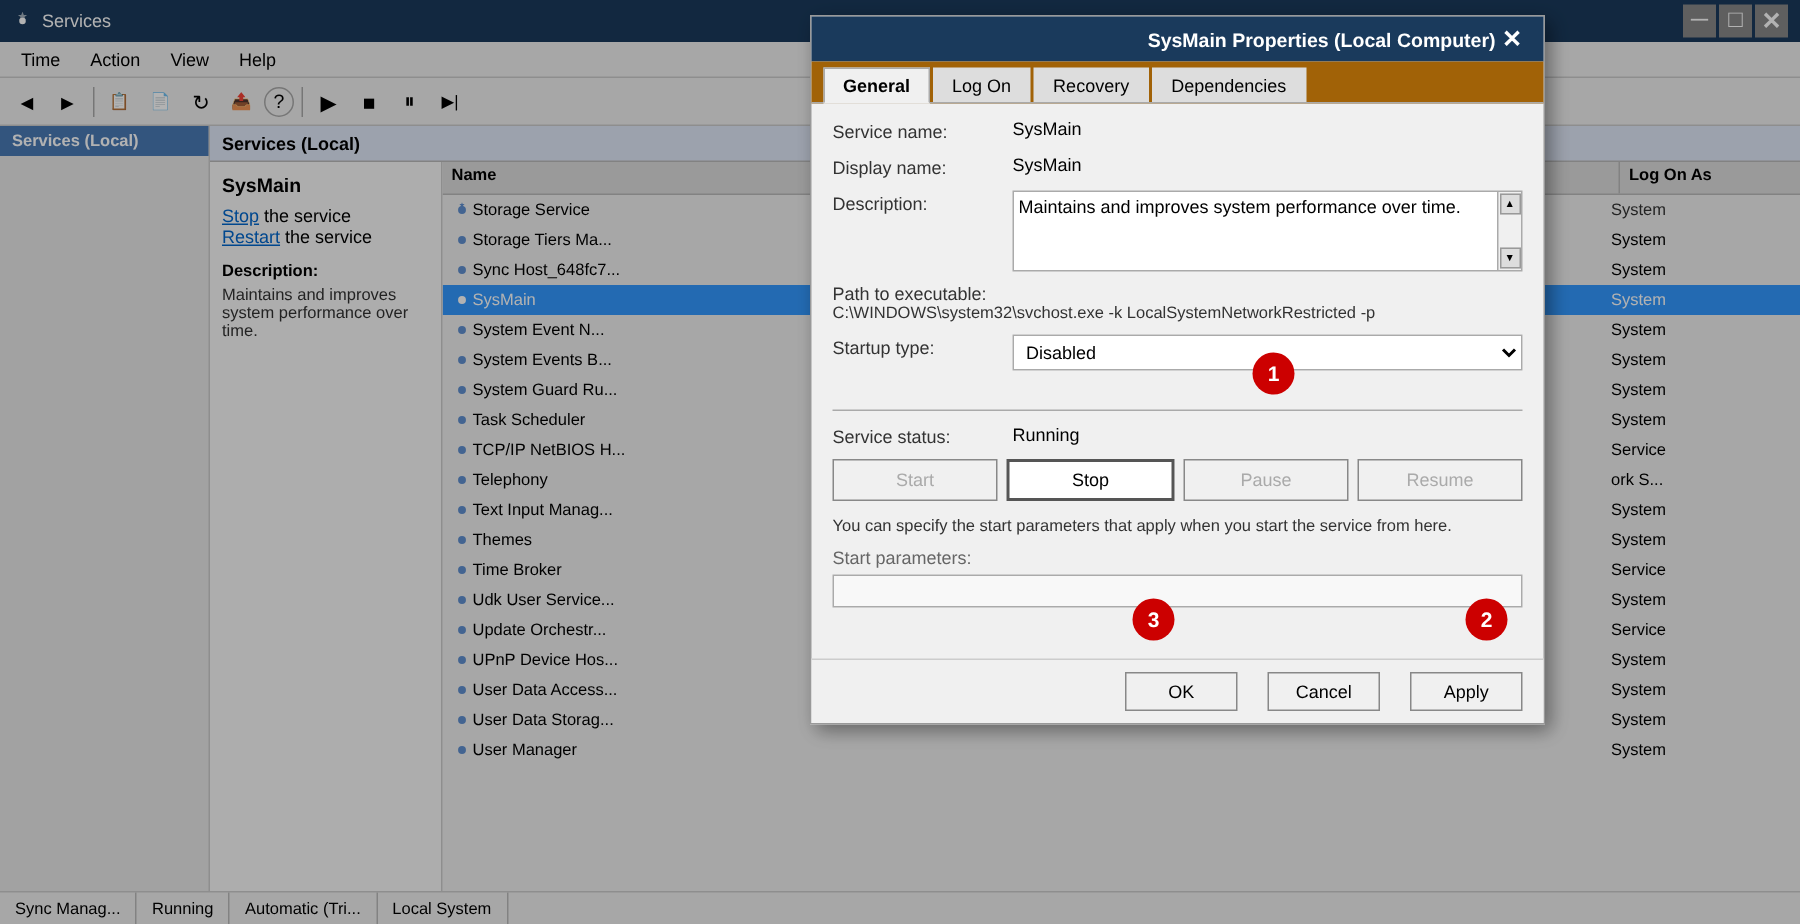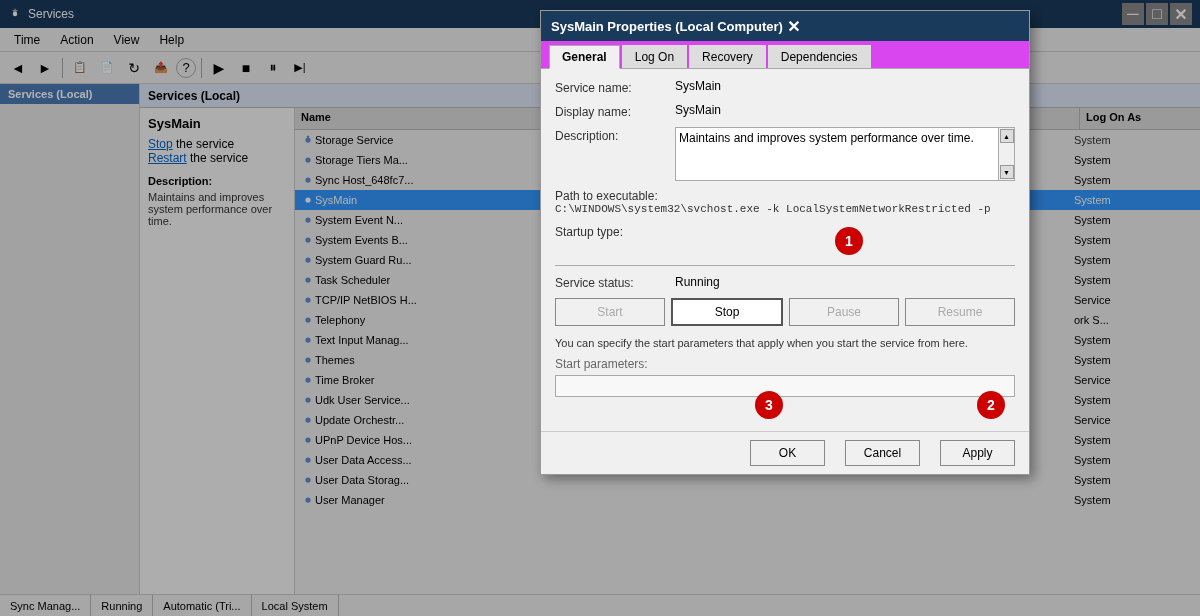--- a/index.html
+++ b/index.html
@@ -39,23 +39,23 @@
     .info-desc-label { font-size: 11px; font-weight: bold; }
     .info-desc-text { font-size: 11px; color: #333; margin-top: 4px; }
     .service-row { display: flex; align-items: center; padding: 2px 6px; font-size: 11px; height: 20px; cursor: pointer; }
     .service-name { flex: 1; white-space: nowrap; overflow: hidden; text-overflow: ellipsis; }
 
     
     .overlay { position: fixed; top: 0; left: 0; width: 1200px; height: 616px; background: rgba(0,0,0,0.3); z-index: 10; }
 
     
     .dialog { position: fixed; top: 10px; left: 540px; width: 490px; background: #f0f0f0; border: 1px solid #999; box-shadow: 4px 4px 12px rgba(0,0,0,0.4); z-index: 20; }
-    .dialog-title { background: #1a3a5c; color: white; padding: 5px 10px; display: flex; align-items: center; justify-content: flex-start; font-size: 13px; font-weight: bold; height: 30px; }
+    .dialog-title { background: #1a3a5c; color: white; padding: 5px 10px; display: flex; align-items: center; justify-content: flex-end; font-size: 13px; font-weight: bold; height: 30px; }
     .dialog-close { color: white; background: transparent; border: none; font-size: 16px; cursor: pointer; font-weight: bold; width: 22px; height: 22px; display: flex; align-items: center; justify-content: center; }
-    .dialog-tabs { display: flex; border-bottom: 1px solid #aaa; background: #d946ef; padding: 4px 8px 0 8px; gap: 2px; }
+    .dialog-tabs { display: flex; border-bottom: 1px solid #aaa; background: #a16207; padding: 4px 8px 0 8px; gap: 2px; }
     .dialog-tab { padding: 4px 12px; font-size: 12px; cursor: pointer; border: 1px solid transparent; border-bottom: none; background: #ddd; }
     .dialog-tab.active { background: #f0f0f0; border: 1px solid #aaa; border-bottom: 1px solid #f0f0f0; margin-bottom: -1px; font-weight: bold; }
     .dialog-body { padding: 10px 14px; }
     .form-row { display: flex; align-items: flex-start; margin-bottom: 8px; }
     .form-label { width: 120px; font-size: 12px; color: #333; padding-top: 2px; flex-shrink: 0; }
     .form-value { flex: 1; font-size: 12px; }
     .form-desc { display: flex; align-items: flex-start; margin-bottom: 8px; }
     .startup-row { display: flex; margin-bottom: 8px; }
     .startup-select { flex: 1; height: 24px; font-size: 12px; border: 1px solid #aaa; background: white; padding: 0 4px; }
     .divider { border: none; border-top: 1px solid #aaa; margin: 8px 0; }
@@ -345,25 +345,31 @@
         <textarea style="flex: 1 1 0%; height: 52px; font-size: 12px; border: none; padding: 3px; resize: none; font-family: inherit;" readonly="">Maintains and improves system performance over time.</textarea>
         <div style="width:16px; background:#f0f0f0; border-left:1px solid #aaa; display:flex; flex-direction:column; align-items:center; justify-content:space-between; padding:1px 0;">
           <button style="width:14px; height:14px; font-size:7px; background:#ddd; border:1px solid #999; cursor:pointer; padding:0;">▲</button>
           <button style="width:14px; height:14px; font-size:7px; background:#ddd; border:1px solid #999; cursor:pointer; padding:0;">▼</button>
         </div>
       </div>
     </div>
 
     <div style="margin-bottom:8px;">
       <div style="font-size:12px; color:#333;">Path to executable:</div>
-      <div style="font-size:11px; color:#333;font-family:Liberation Mono, monospace;">C:\WINDOWS\system32\svchost.exe -k LocalSystemNetworkRestricted -p</div>
+      <div style="font-size:11px; color:#333;">C:\WINDOWS\system32\svchost.exe -k LocalSystemNetworkRestricted -p</div>
     </div>
 
     <div class="startup-row">
       <span class="form-label" style="width:120px;">Startup type:</span>
+      <select class="startup-select">
+        <option>Disabled</option>
+        <option>Automatic</option>
+        <option>Automatic (Delayed Start)</option>
+        <option>Manual</option>
+      </select>
     </div>
 
     <div style="position:relative; height:10px; margin-bottom:2px;">
       <span class="badge" style="left:280px; top:-20px;">1</span>
     </div>
 
     <hr class="divider">
 
     <div class="status-row">
       <span class="form-label" style="width:120px;">Service status:</span>

